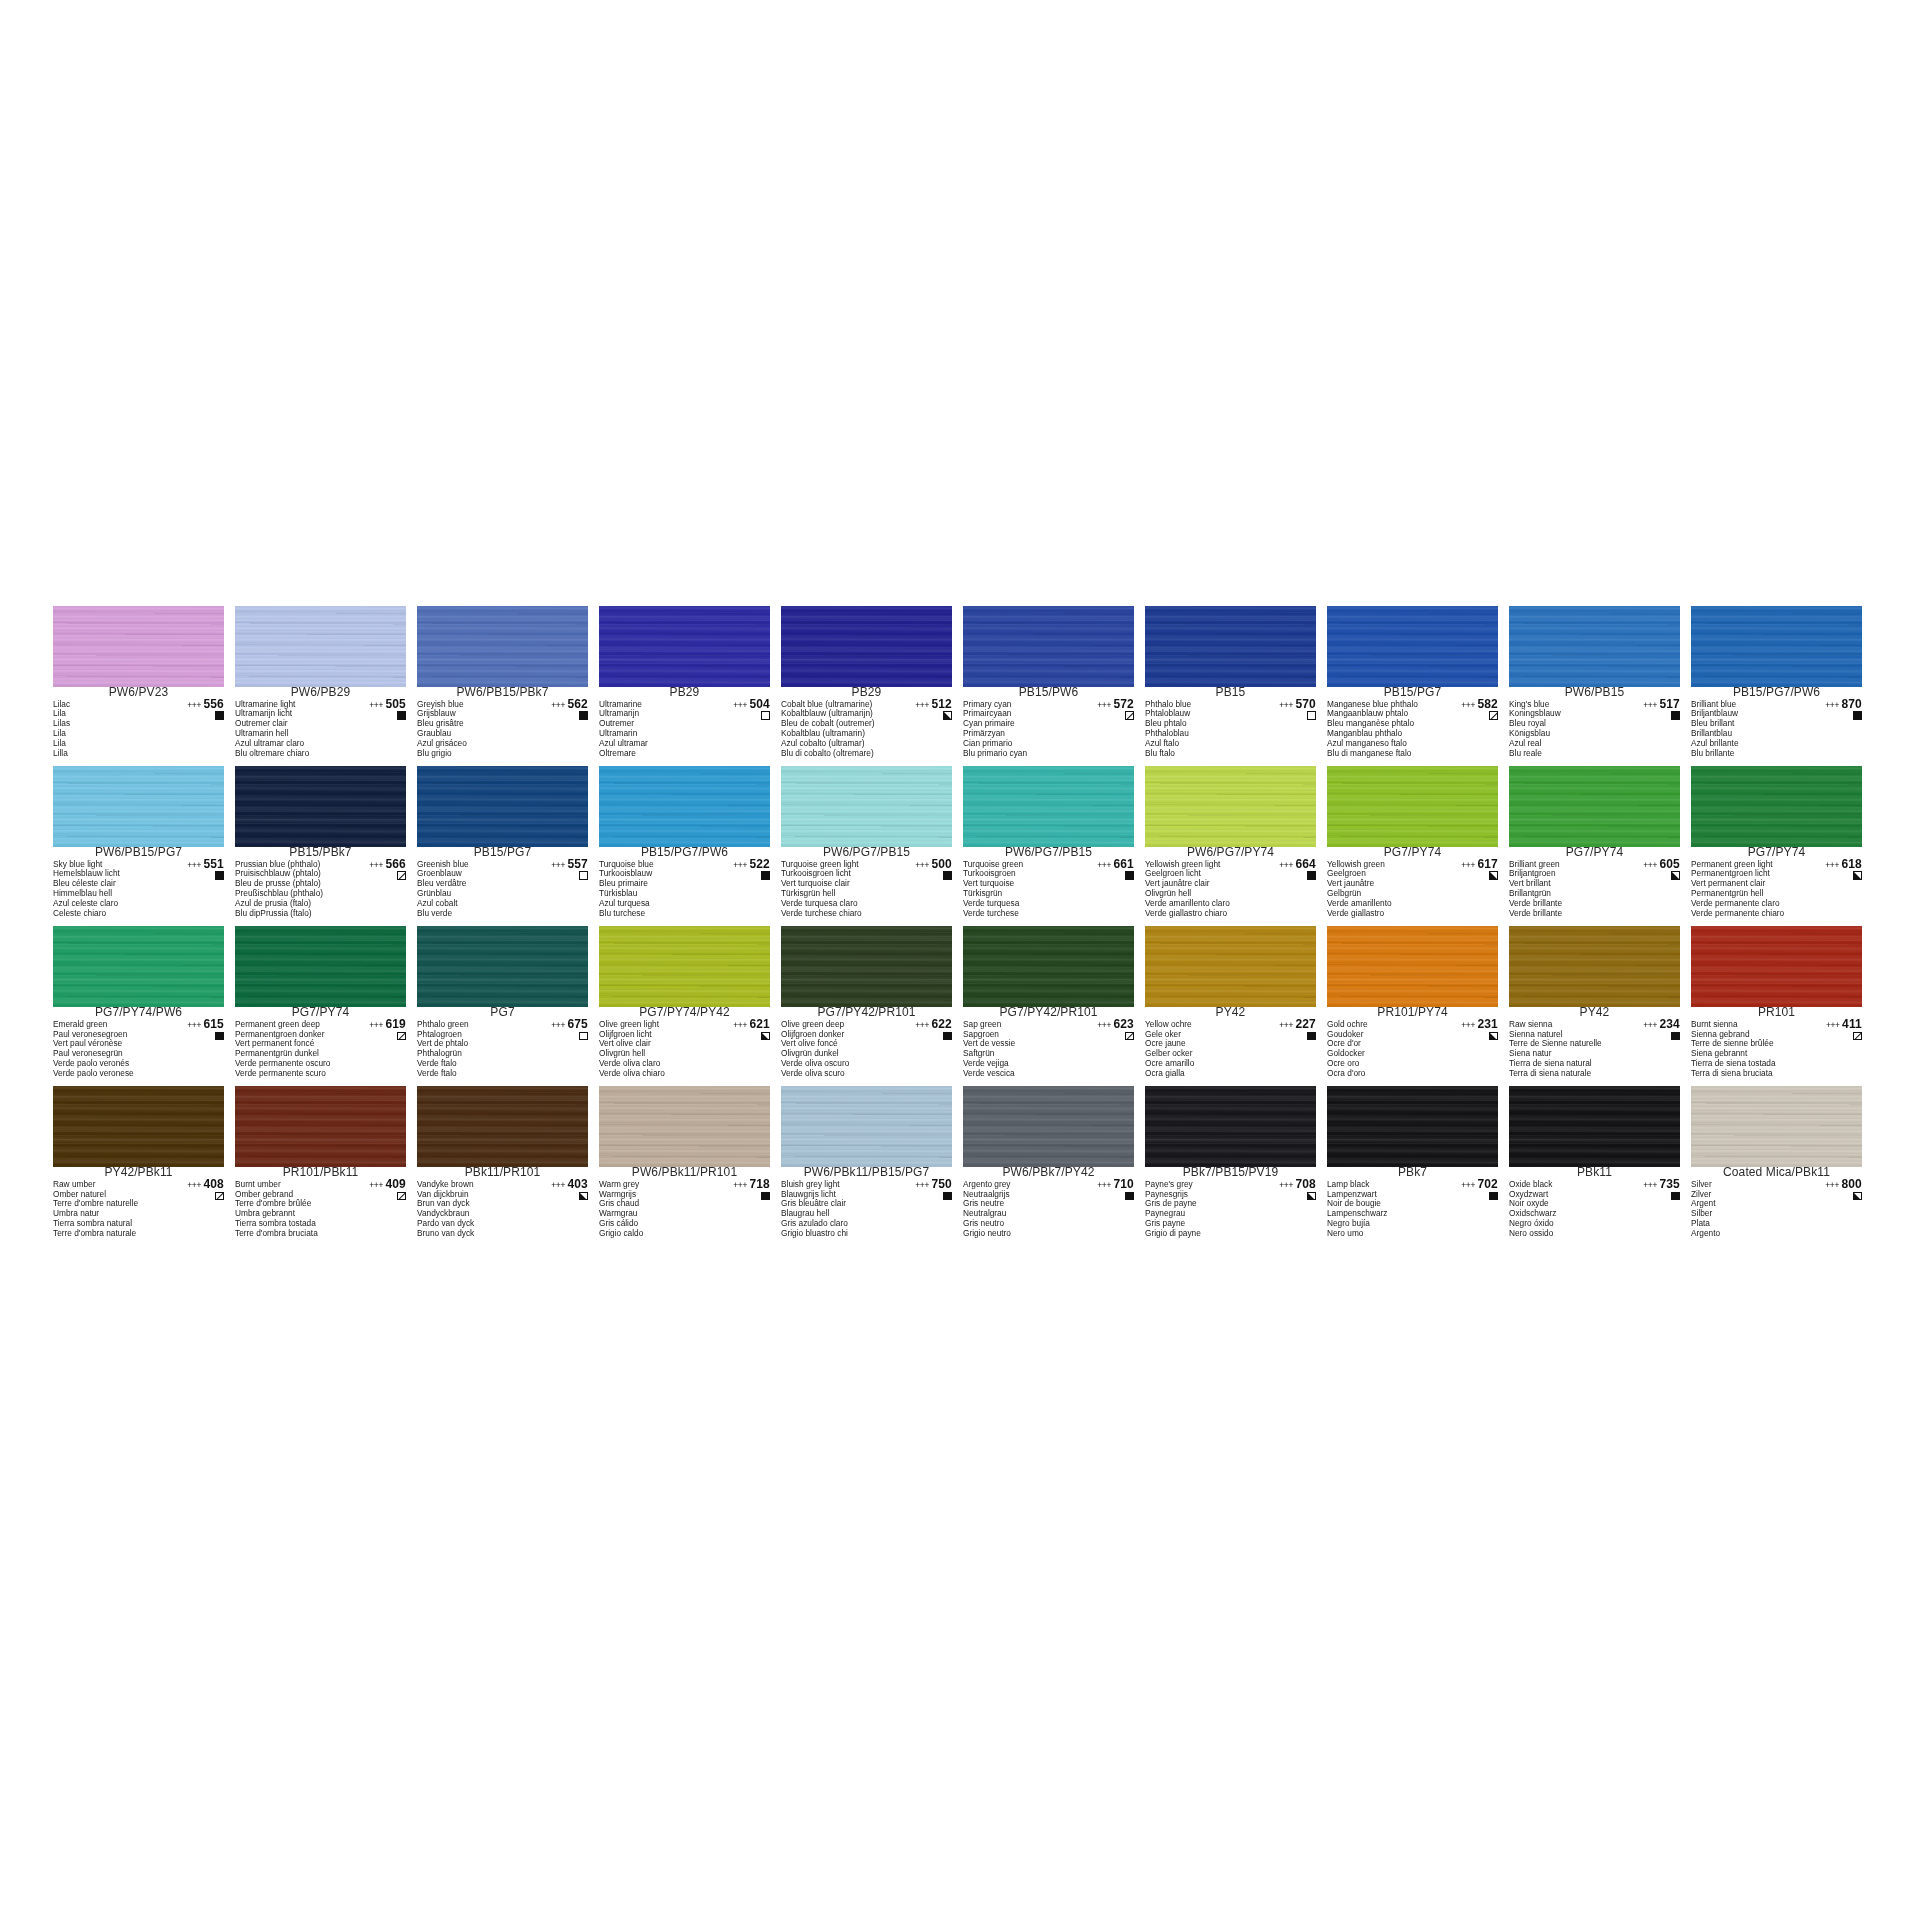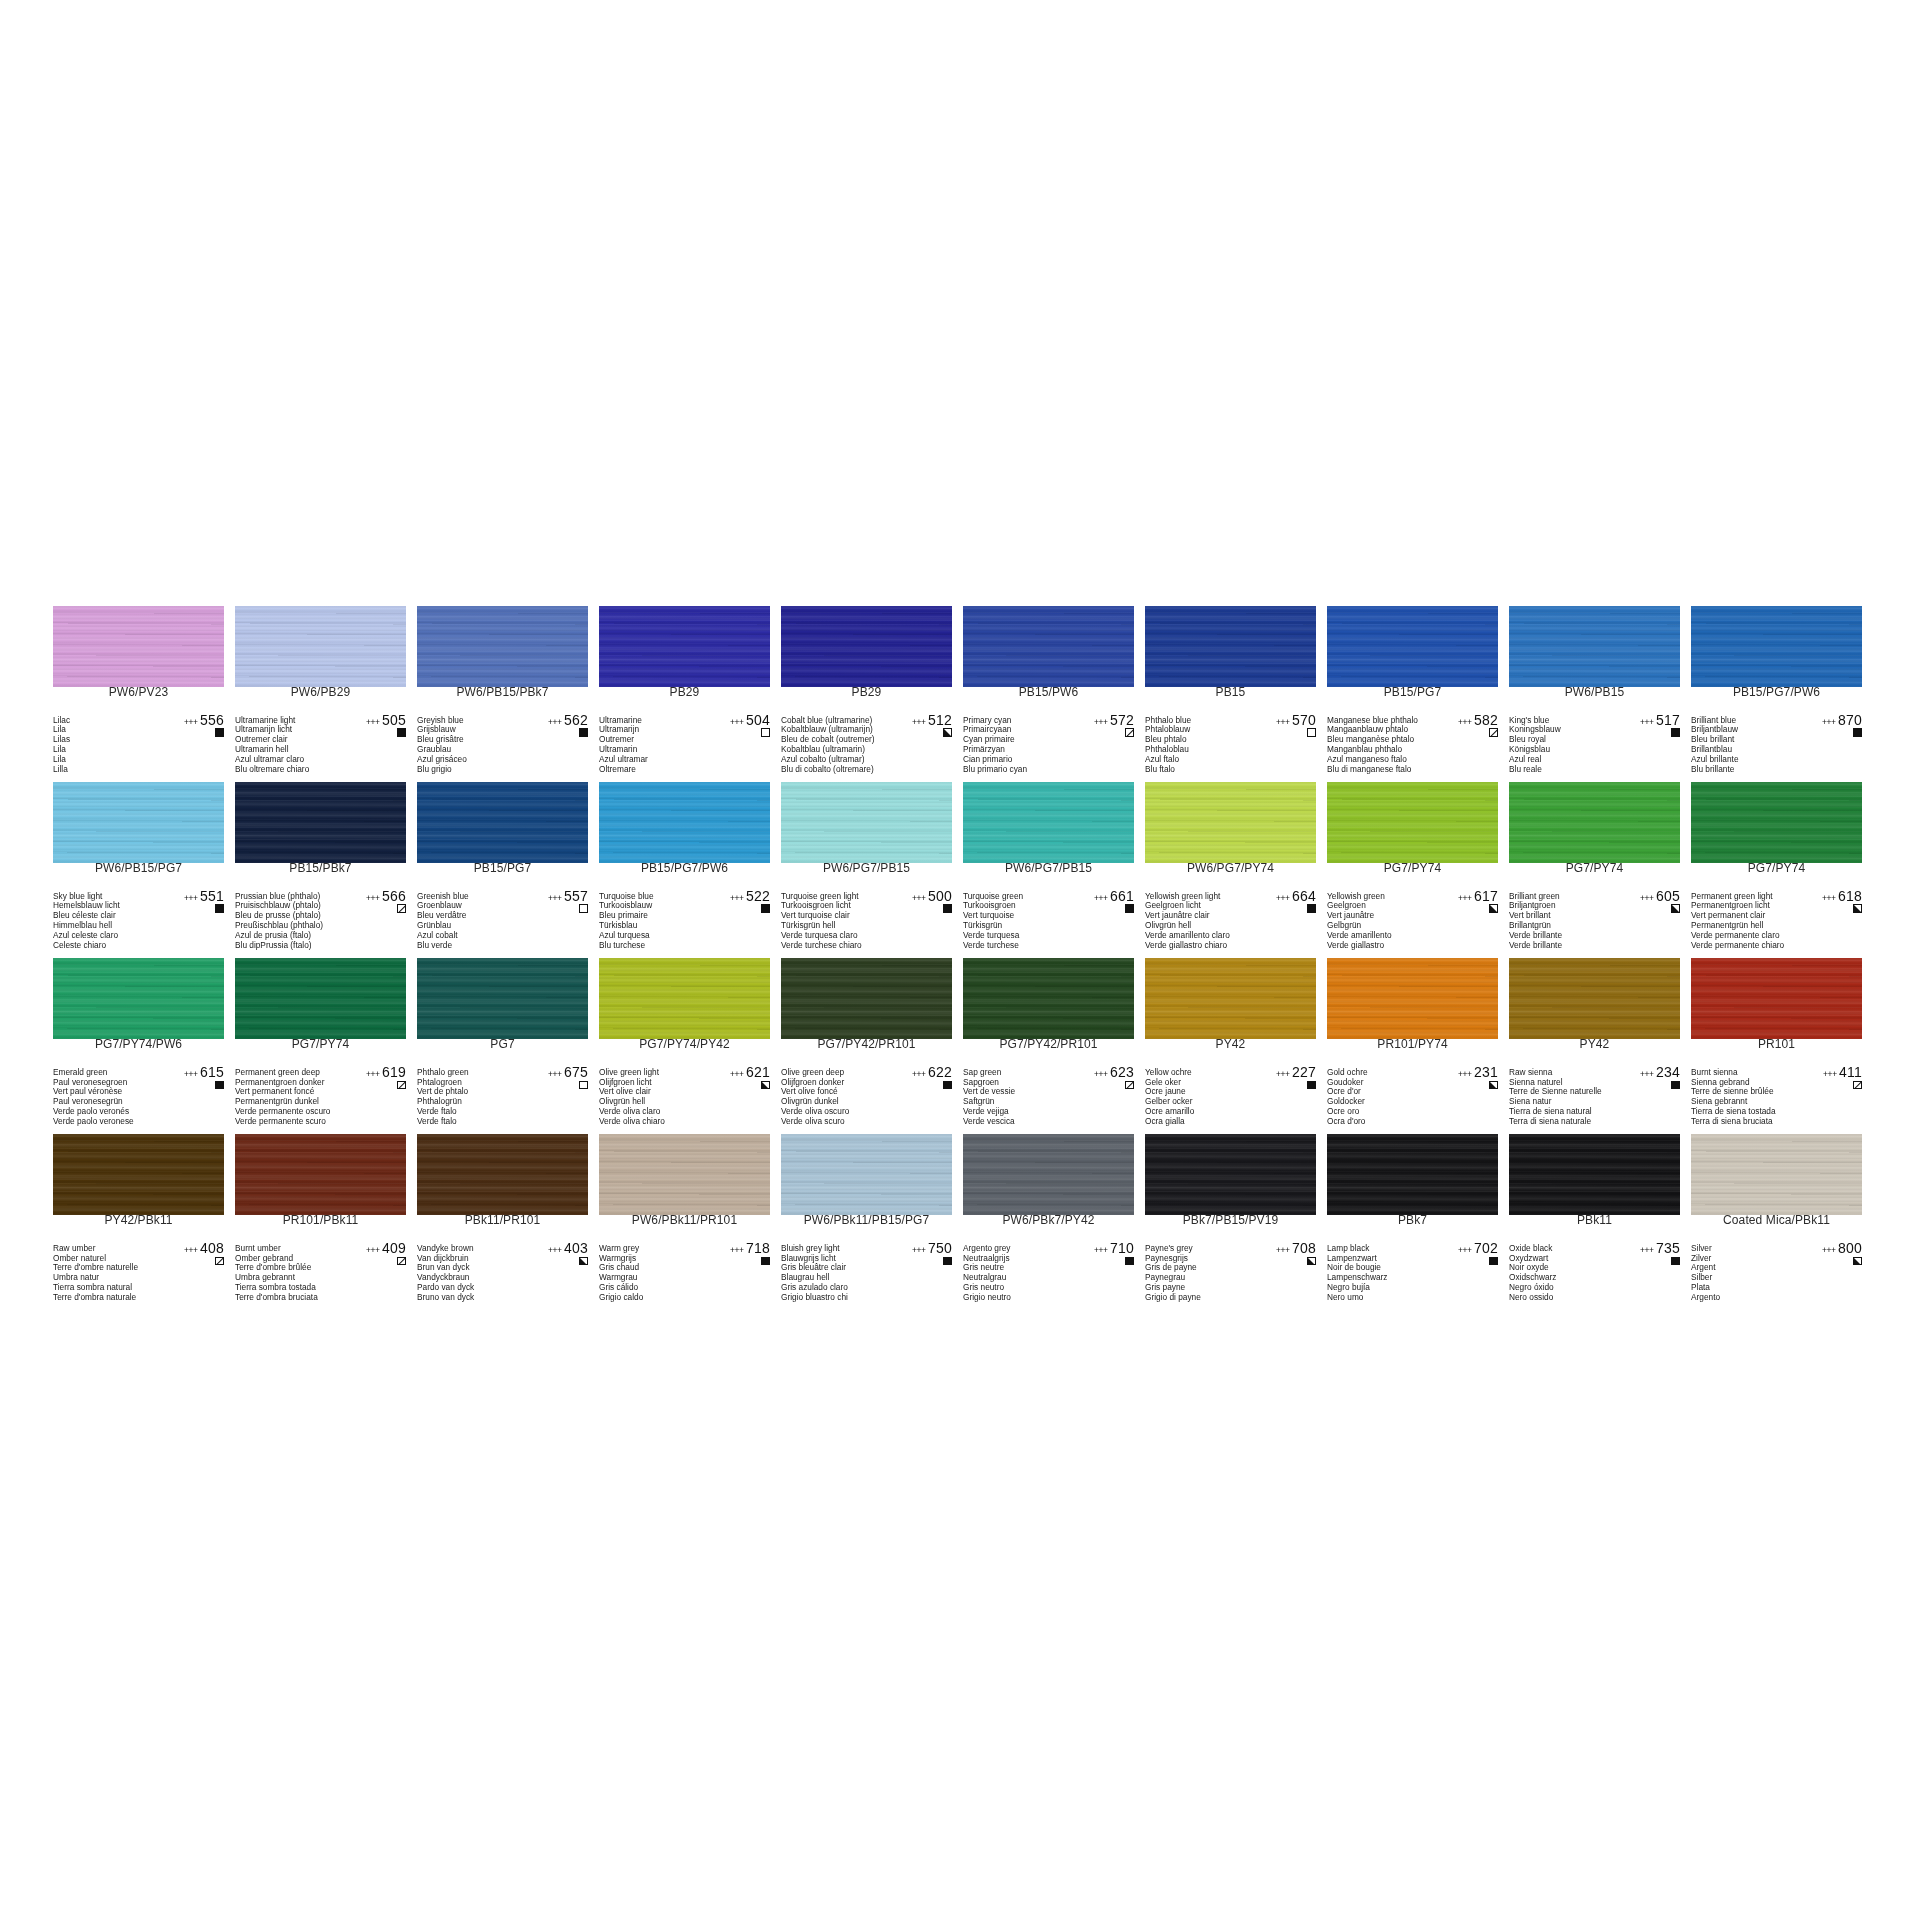--- a/index.html
+++ b/index.html
@@ -60,21 +60,21 @@
     font-size:12px;
     color:#2b2b2b;
     letter-spacing:0.1px;
     height:11.6px;
     line-height:11.6px;
     width:171px;
   }
   .info-block{
     position:relative;
     width:171px;
-    margin-top:17px;
+    margin-top:1px;
   }
   .names{
     width:116px;
   }
   .names div{
     font-size:8.3px;
     line-height:9.8px;
     color:#1a1a1a;
     white-space:nowrap;
   }
@@ -85,21 +85,21 @@
     width:56px;
     text-align:right;
   }
   .lf-code{
     font-size:8.4px;
     line-height:9.8px;
     color:#111;
     white-space:nowrap;
   }
   .lf-code .plus{font-weight:400;letter-spacing:-0.3px;}
-  .lf-code .num{font-weight:normal;font-size:14px;letter-spacing:0.2px;}
+  .lf-code .num{font-weight:bold;font-size:12px;letter-spacing:0.2px;}
   .opacity-sym{
     margin-top:1px;
     margin-left:auto;
     width:8.7px;height:8.7px;
     border:1px solid #111;
     box-sizing:border-box;
     position:relative;
     overflow:hidden;
   }
   .opacity-sym.opaque{background:#111;}

